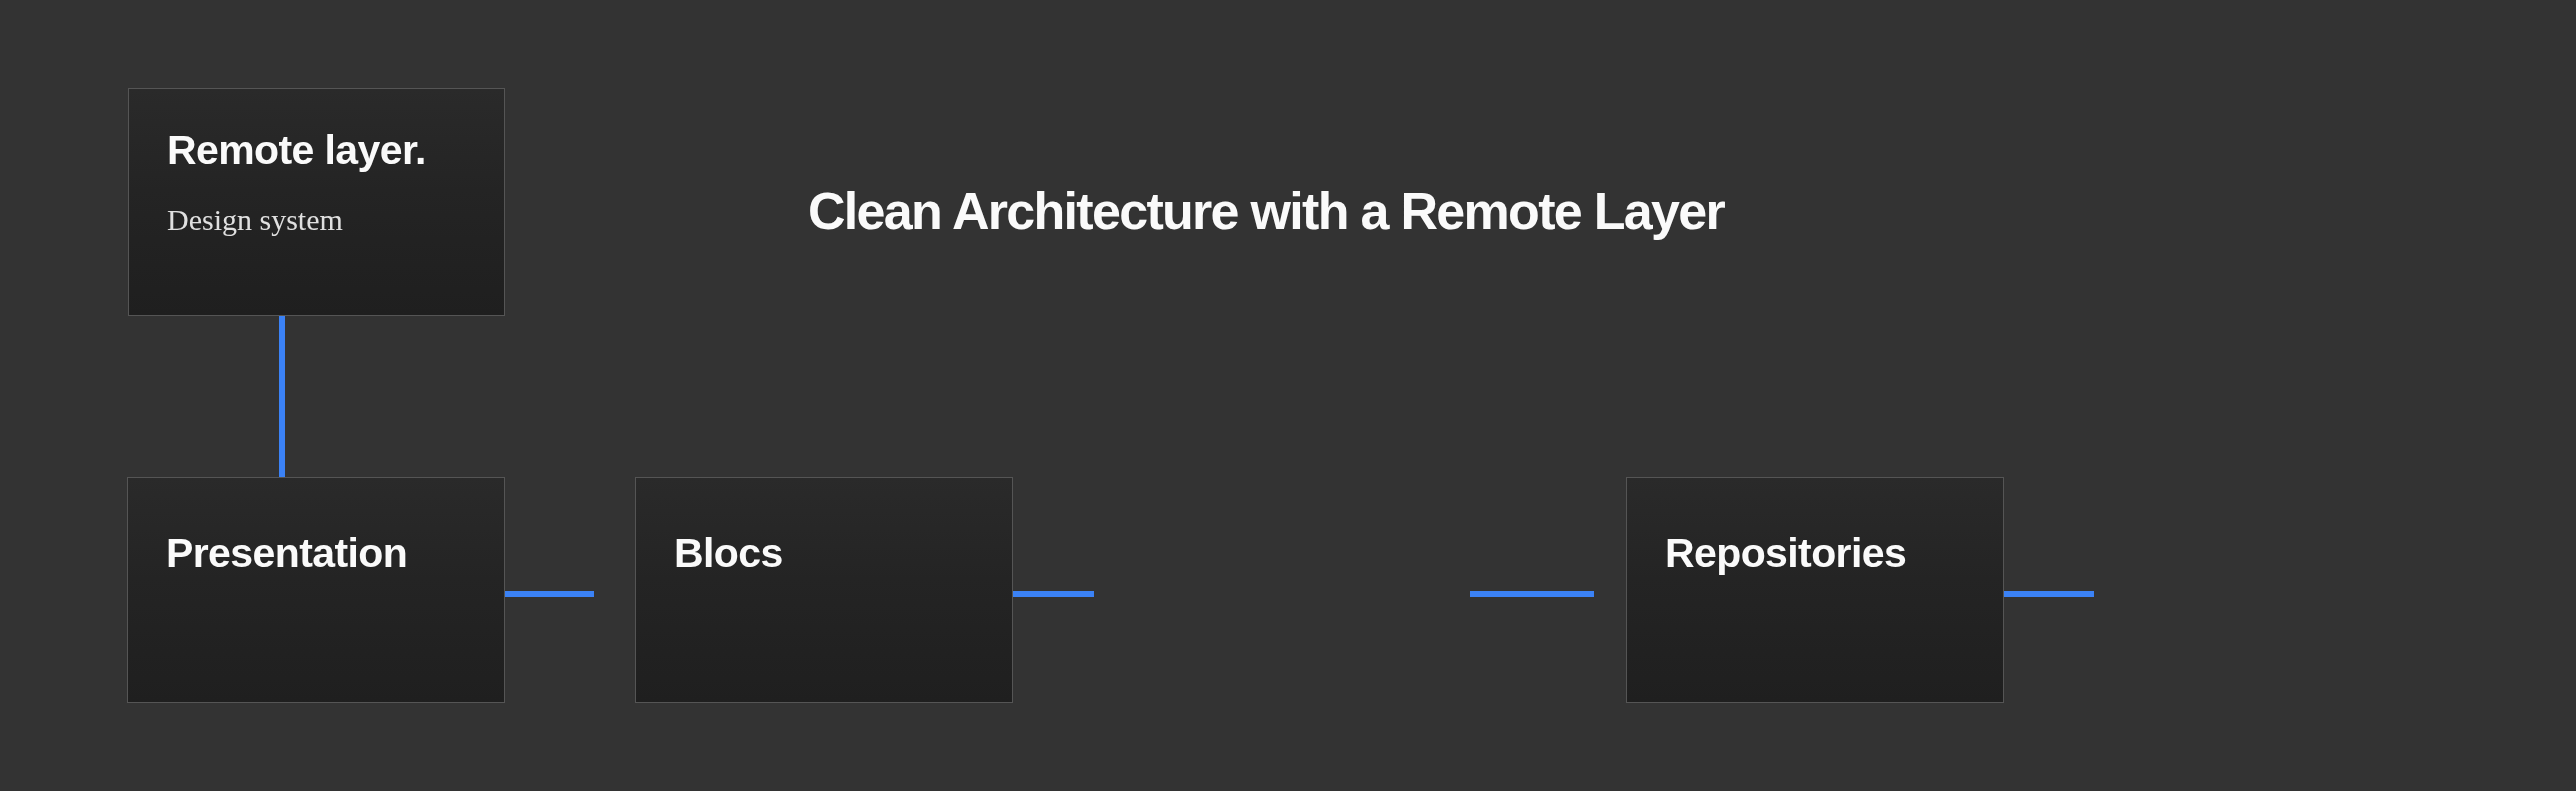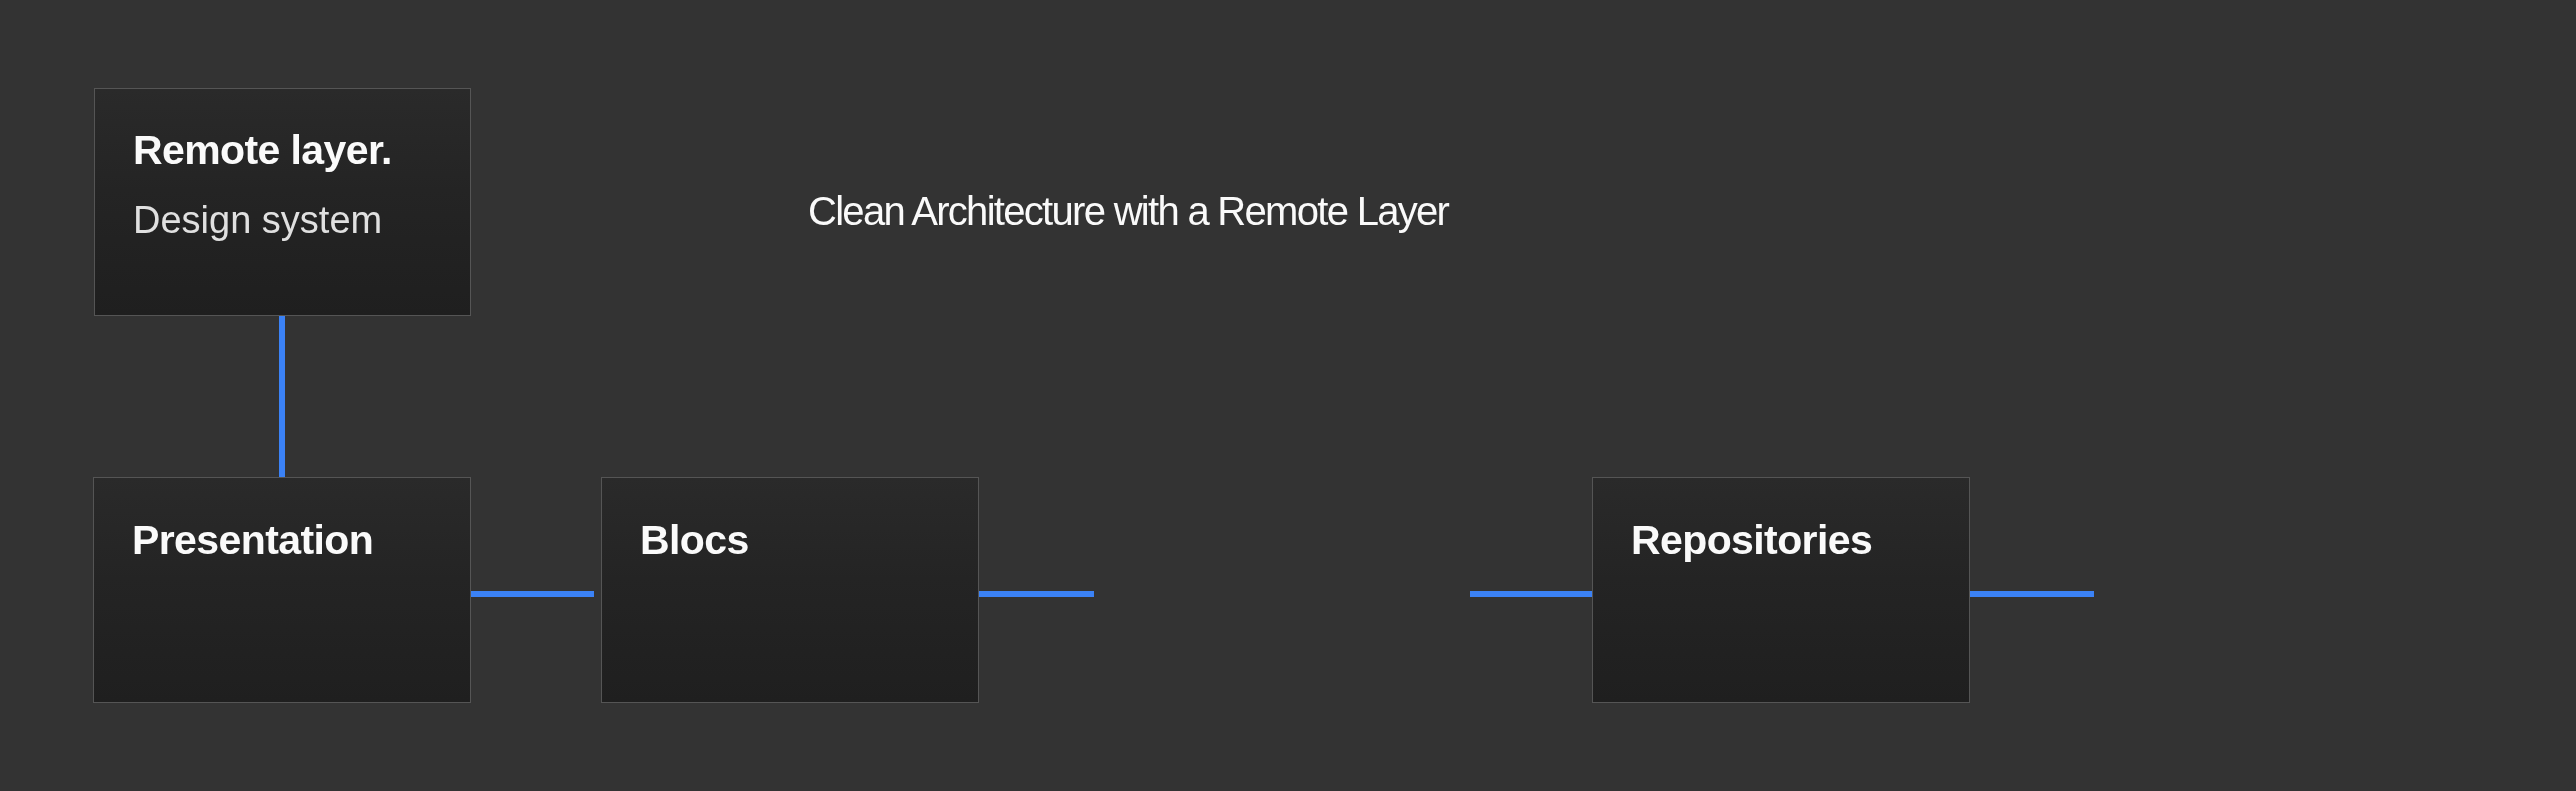--- a/index.html
+++ b/index.html
@@ -20,63 +20,65 @@
     overflow: hidden;
   }
   .stage {
     position: relative;
     width: 2576px; height: 792px;
     background: var(--background);
   }
   .diagram-title {
     position: absolute;
     left: 808px; top: 183px;
-    font-size: 40px;
-    font-weight: 400;
+    font-size: 52px;
+    font-weight: 700;
     letter-spacing: -1.7px;
     line-height: 56px;
     color: var(--title-text);
     white-space: nowrap;
   }
   .node {
     position: absolute;
     background: linear-gradient(180deg, var(--box-fill-top) 0%, #242424 45%, var(--box-fill-bottom) 100%);
     border: 1.1px solid var(--box-border);
     z-index: 1;
+    margin-left: 34px;
   }
   .node-remote {
     left: 94px; top: 88px;
     width: 377px; height: 228px;
     padding: 35px 22px 0 38px;
   }
   .node-flow {
     top: 477px;
     width: 378px; height: 226px;
-    padding: 36px 22px 0 38px;
+    padding: 49px 22px 0 38px;
   }
   .node-flow.pos-0 { left: 93px;  }
   .node-flow.pos-1 { left: 601px; }
   .node-flow.pos-2 { left: 1093px; }
   .node-flow.pos-3 { left: 1592px; }
   .node-flow.pos-4 { left: 2092px; }
   .node-heading {
     font-size: 41px;
     font-weight: 700;
     letter-spacing: -0.6px;
     line-height: 53px;
     color: var(--heading-text);
   }
   .node-heading .line { display: block; }
   .node-subtitle {
     margin-top: 23.4px;
-    font-size: 38px;
+    font-size: 30px;
     font-weight: 400;
     letter-spacing: 0;
     line-height: 40px;
     color: var(--subtitle-text);
+    font-family: Liberation Serif, serif;
   }
   .node-subtitle .line { display: block; }
   .connector {
     position: absolute;
     background: var(--connector-blue);
     z-index: 0;
   }
   .connector.vertical {
     left: 279px; top: 315px;
     width: 5.6px; height: 163px;

